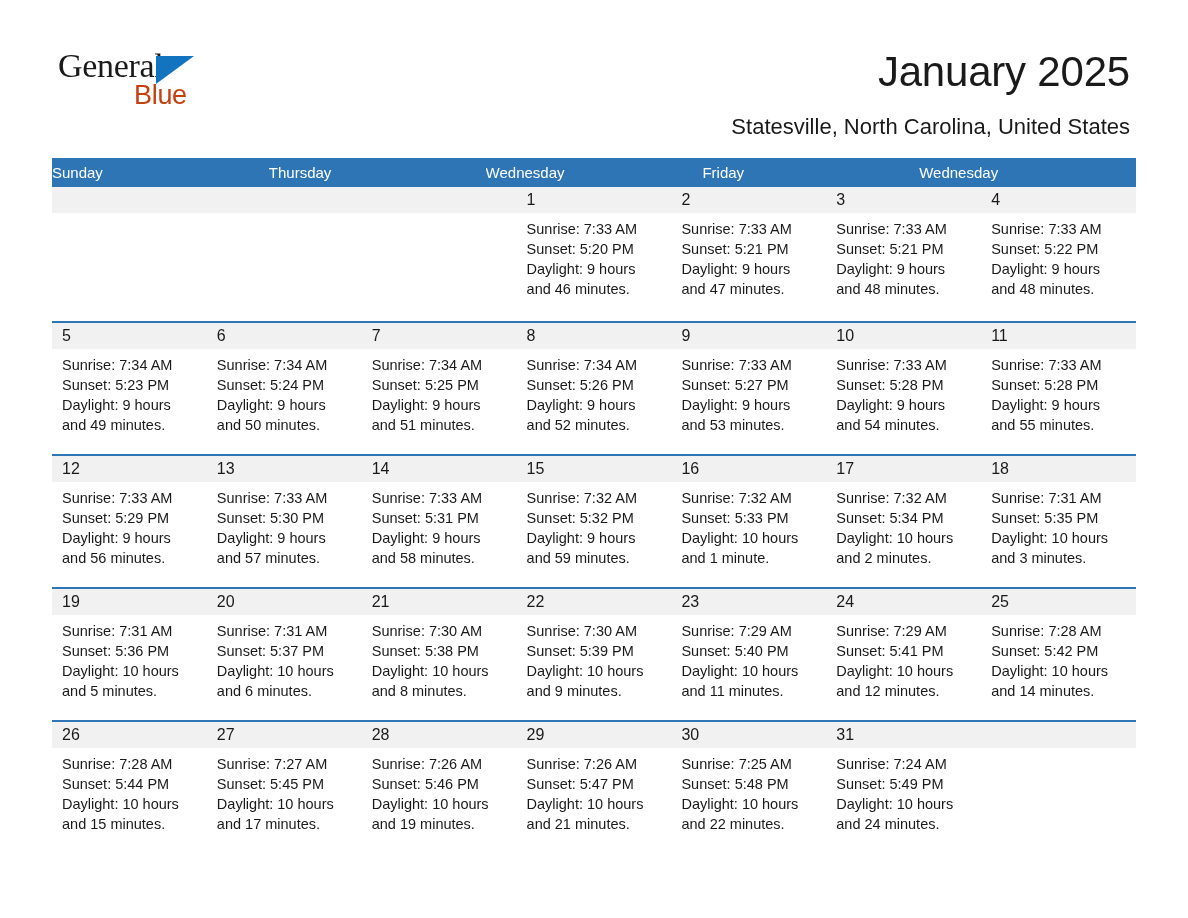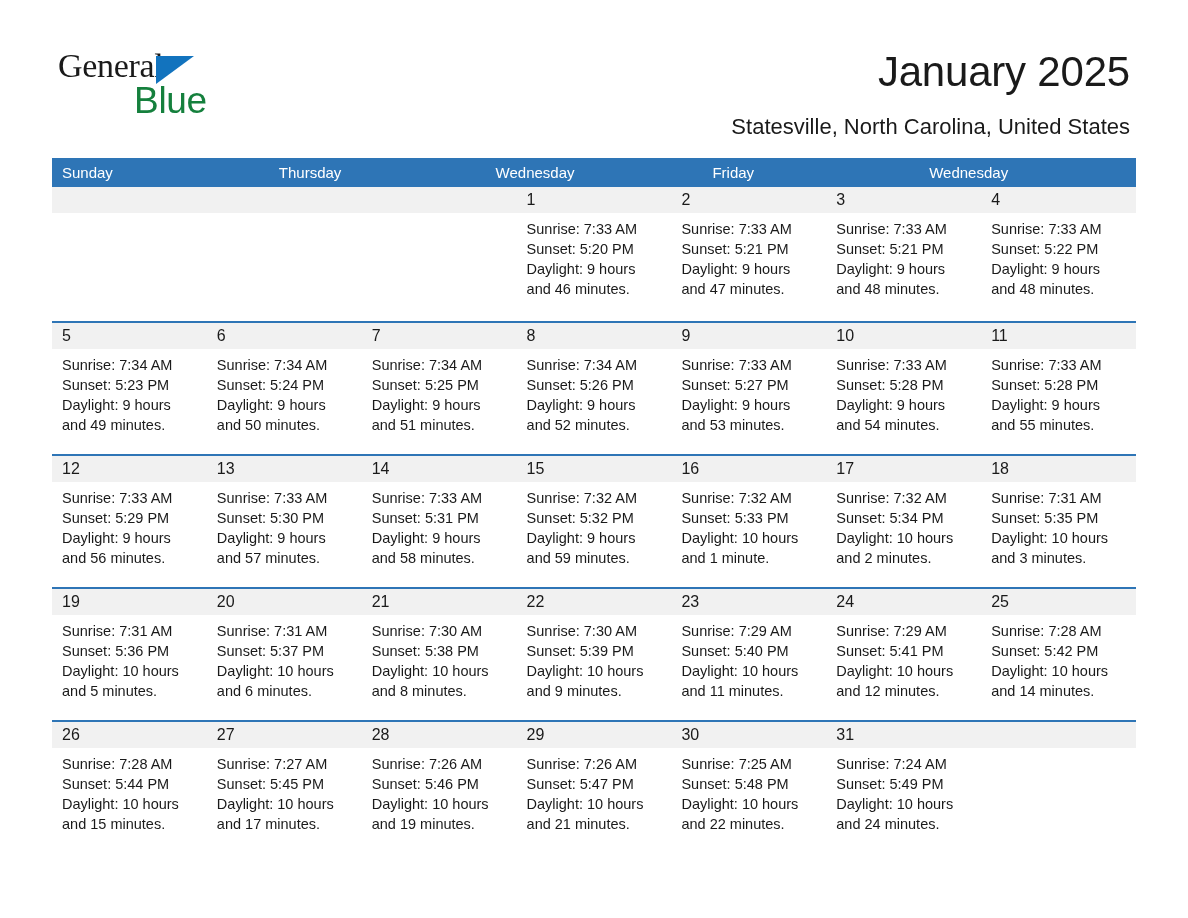--- a/index.html
+++ b/index.html
@@ -54,22 +54,22 @@
     height: 0;
     border-left: 38px solid #1273BE;
     border-bottom: 28px solid transparent;
   }
   .logo-row2 {
     position: absolute;
     left: 76px;
     top: 33px;
   }
   .logo-blue {
-    font-size: 37px;
-    color: #15803d;
+    font-size: 27px;
+    color: #c2410c;
     letter-spacing: -0.3px;
   }
 
   .title {
     position: absolute;
     right: 58px;
     top: 48px;
     font-size: 42px;
     font-weight: normal;
     color: #1a1a1a;
@@ -98,21 +98,20 @@
   .weekday-header {
     display: flex;
     background: #2E75B6;
     height: 29px;
   }
   .weekday-cell {
     flex: 1 1 0;
     color: #ffffff;
     font-size: 15px;
     line-height: 29px;
-    padding-left: 10px;
     box-sizing: border-box;
     white-space: nowrap;
     overflow: hidden;
   }
 
   .week-row {
     display: flex;
     border-top: 2px solid #2E75B6;
     height: 133px;
     box-sizing: border-box;

